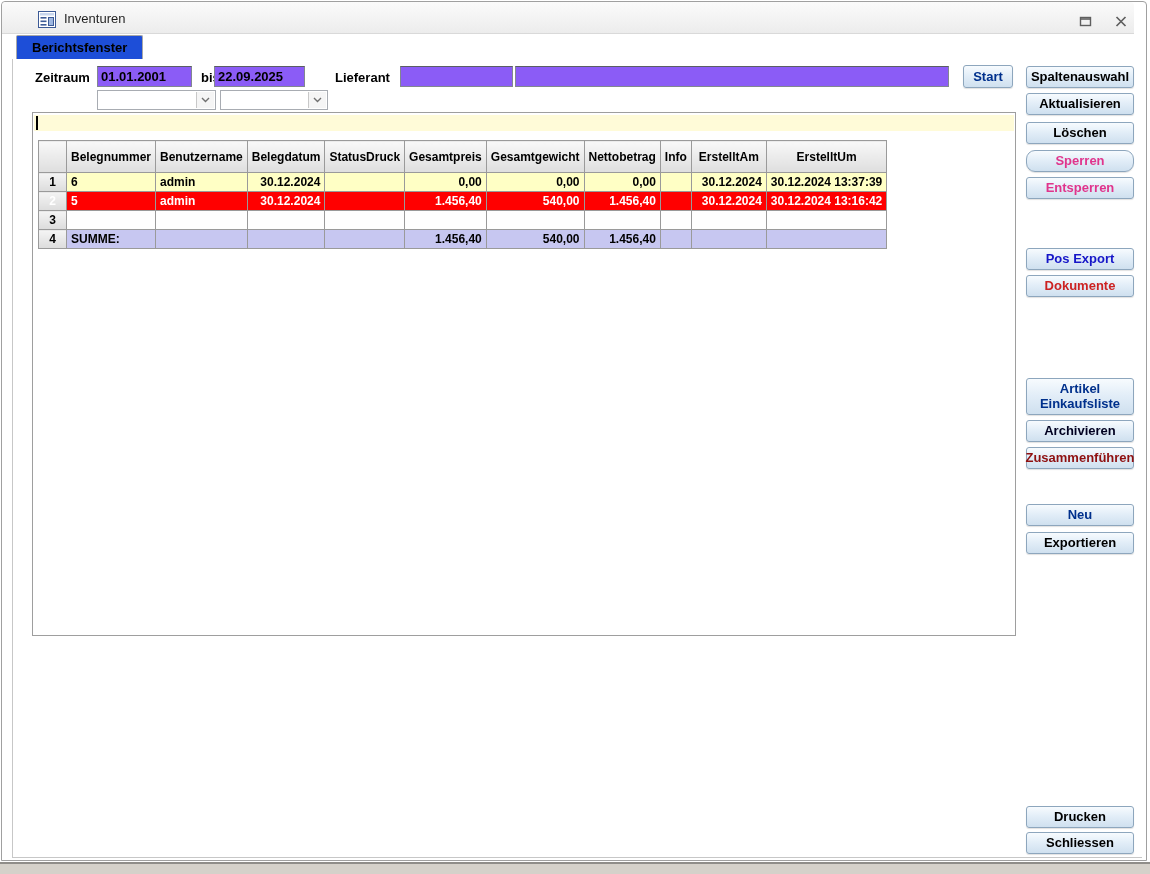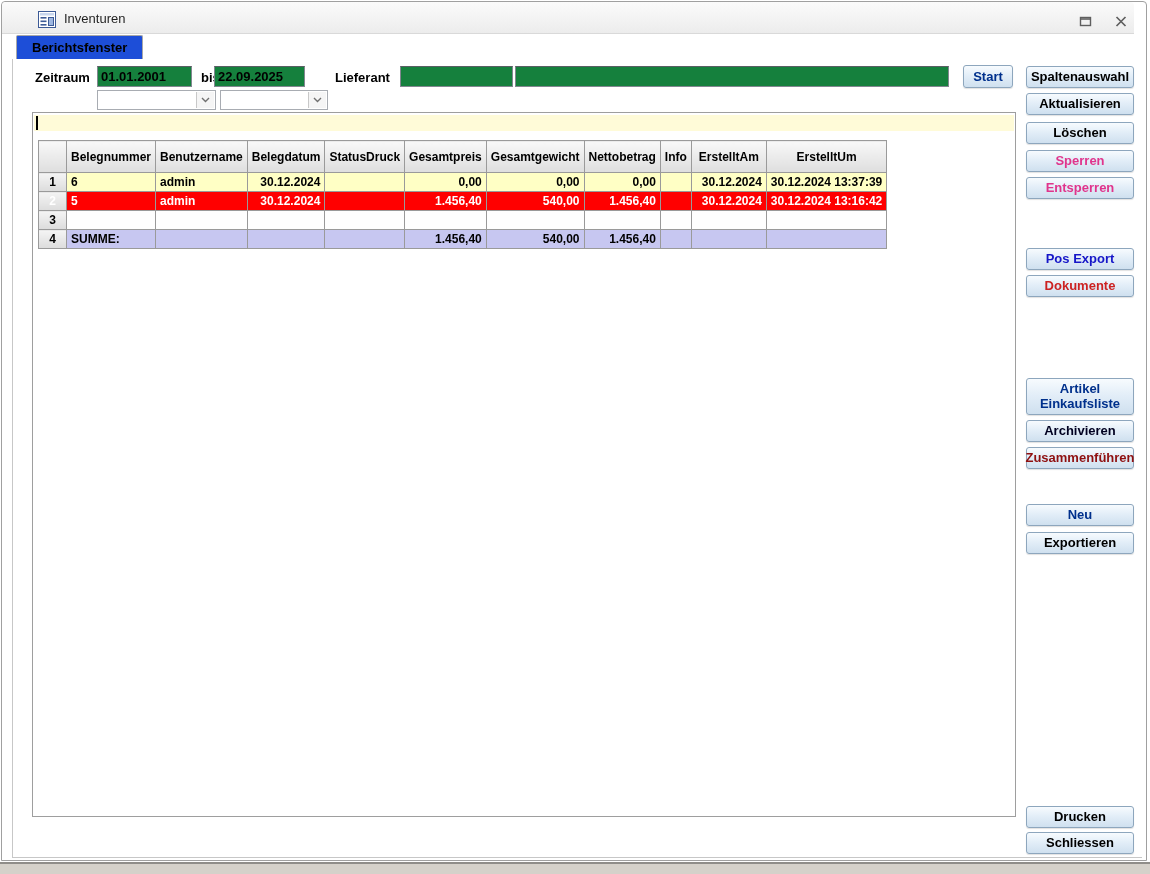--- a/index.html
+++ b/index.html
@@ -28,35 +28,35 @@
   .tabstrip { position:absolute; left:10px; top:33px; right:6px; height:24px; }
   .tab { position:absolute; left:4px; top:0; height:24px; padding:4px 15px 0 15px;
     background:#1d4ed8; border:1px solid #a8a8a8; border-bottom:none;
     border-radius:2px 2px 0 0; font-size:13px; font-weight:bold; color:#000; }
   .form-body-edge { position:absolute; left:10px; top:57px; width:1130px; height:799px;
     border-left:1px solid #c7c7c7; border-bottom:1px solid #c7c7c7; }
 
   
   .flabel { position:absolute; font-size:13px; font-weight:bold; color:#000; }
   .tbox { position:absolute; height:21px; border:1px solid #828790; border-top-color:#5a5e63;
-    background:#15803d; font-family:"Liberation Sans",sans-serif; font-size:13px;
+    background:#8b5cf6; font-family:"Liberation Sans",sans-serif; font-size:13px;
     font-weight:bold; color:#000; padding:0 3px; }
   .combo { position:absolute; height:20px; border:1px solid #a8acb2; background:#fff; }
   .combo .arrow { position:absolute; right:1px; top:1px; bottom:1px; width:18px;
     background:#f5f5f5; border-left:1px solid #c8c8c8; display:flex;
     align-items:center; justify-content:center; color:#707070; }
 
   .btn { background:linear-gradient(#f7fbfe,#e3eef8 45%,#cfe0ef);
     border:1px solid #8da6bd; border-radius:3px; font-family:"Liberation Sans",sans-serif;
     font-size:13px; font-weight:bold; color:#000; cursor:pointer;
     box-shadow:0 1px 1px rgba(0,0,0,0.12); }
   .start-btn { position:absolute; left:961px; top:63px; width:50px; height:23px; color:#00308c; }
 
   
-  .panel { position:absolute; left:30px; top:110px; width:984px; height:705px;
+  .panel { position:absolute; left:30px; top:110px; width:984px; height:524px;
     border:1px solid #9e9e9e; background:#fff; }
   .filter-bar { position:absolute; left:1px; top:2px; width:980px; height:16px;
     background:#fffbd8; }
   .caret { position:absolute; left:2px; top:1px; width:2px; height:14px; background:#000; }
 
   
   .grid-wrap { position:absolute; left:5px; top:27px; }
   table.grid { border-collapse:collapse; table-layout:fixed; }
   table.grid th, table.grid td { border:1px solid #9a9a9a; overflow:hidden;
     white-space:nowrap; font-size:12px; font-weight:bold; padding:0 4px; }
@@ -244,21 +244,21 @@
             </tr>
           </tbody>
         </table>
     </div>
   </div>
 
   <div>
       <button class="btn side-btn sb-spaltenauswahl" style="color: rgb(0, 0, 0);">Spaltenauswahl</button>
       <button class="btn side-btn sb-aktualisieren" style="color: rgb(0, 0, 0);">Aktualisieren</button>
       <button class="btn side-btn sb-loeschen" style="color: rgb(0, 0, 0);">Löschen</button>
-      <button class="btn side-btn sb-sperren" style="color: rgb(224, 52, 140);">Sperren</button>
+      <button class="btn side-btn sb-sperren" style="color: rgb(224, 52, 140); border-radius: 9px;">Sperren</button>
       <button class="btn side-btn sb-entsperren" style="color: rgb(224, 52, 140);">Entsperren</button>
       <button class="btn side-btn sb-pos-export" style="color: rgb(22, 22, 200);">Pos Export</button>
       <button class="btn side-btn sb-dokumente" style="color: rgb(204, 34, 34);">Dokumente</button>
       <button class="btn side-btn sb-artikel-einkaufsliste" style="color: rgb(0, 48, 140);">Artikel Einkaufsliste</button>
       <button class="btn side-btn sb-archivieren" style="color: rgb(0, 0, 32);">Archivieren</button>
       <button class="btn side-btn sb-zusammenfuehren" style="color: rgb(143, 16, 16);">Zusammenführen</button>
       <button class="btn side-btn sb-neu" style="color: rgb(0, 48, 140);">Neu</button>
       <button class="btn side-btn sb-exportieren" style="color: rgb(0, 0, 0);">Exportieren</button>
       <button class="btn side-btn sb-drucken" style="color: rgb(0, 0, 0);">Drucken</button>
       <button class="btn side-btn sb-schliessen" style="color: rgb(0, 0, 0);">Schliessen</button>

